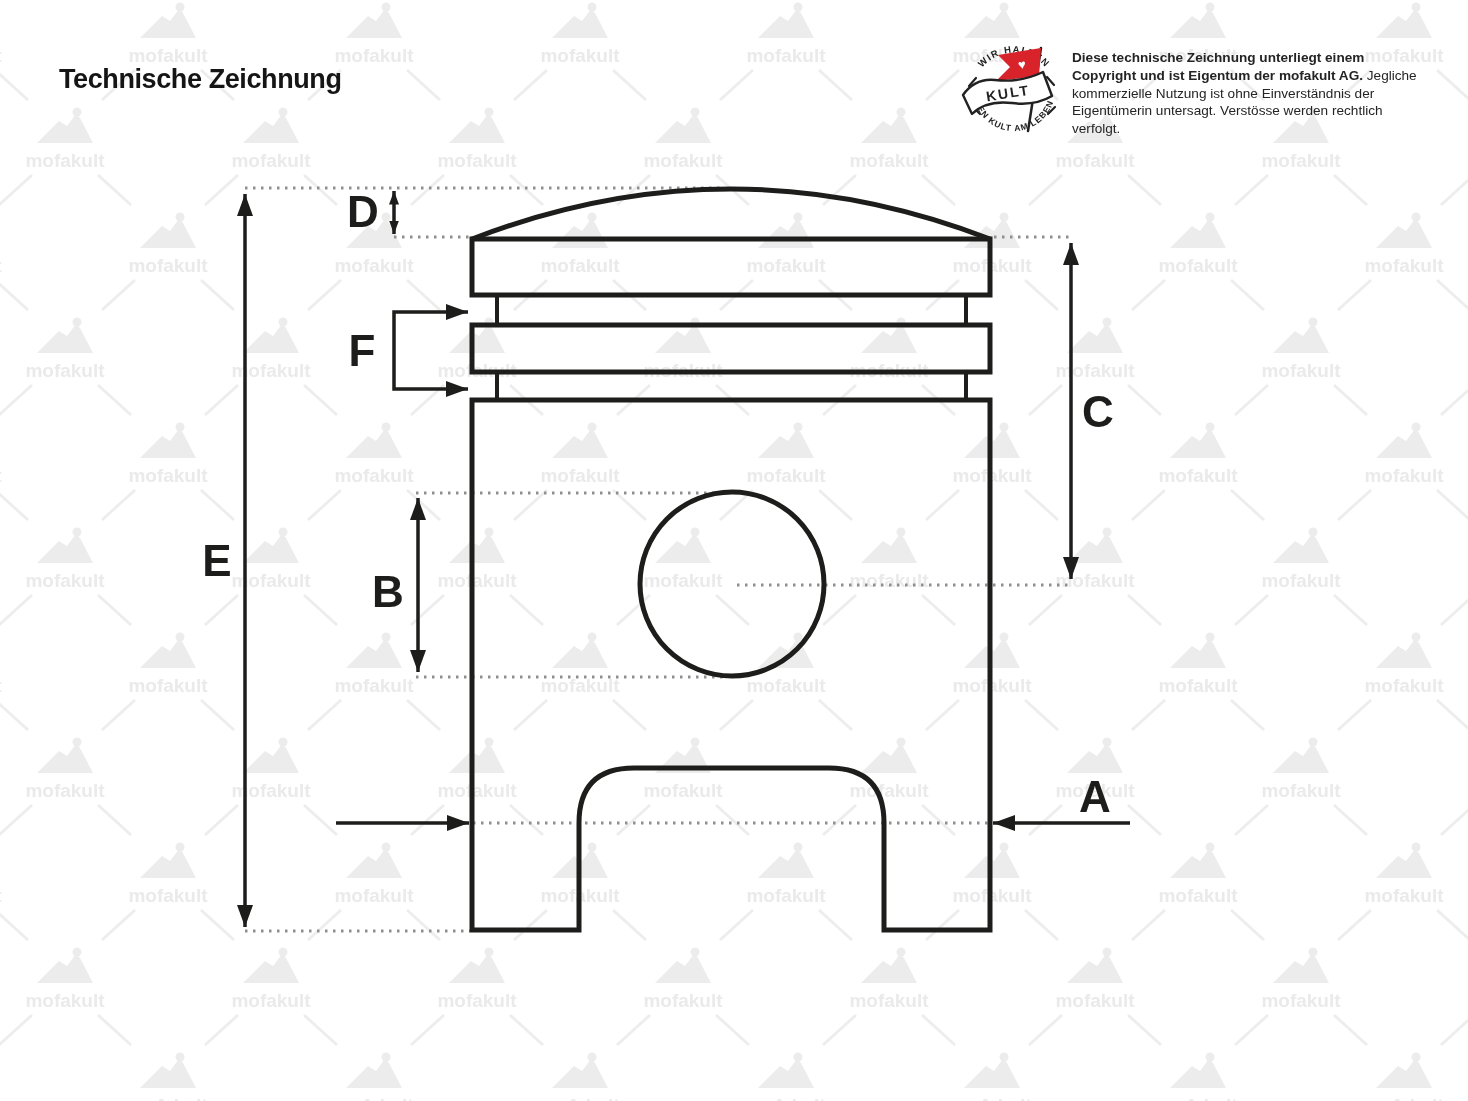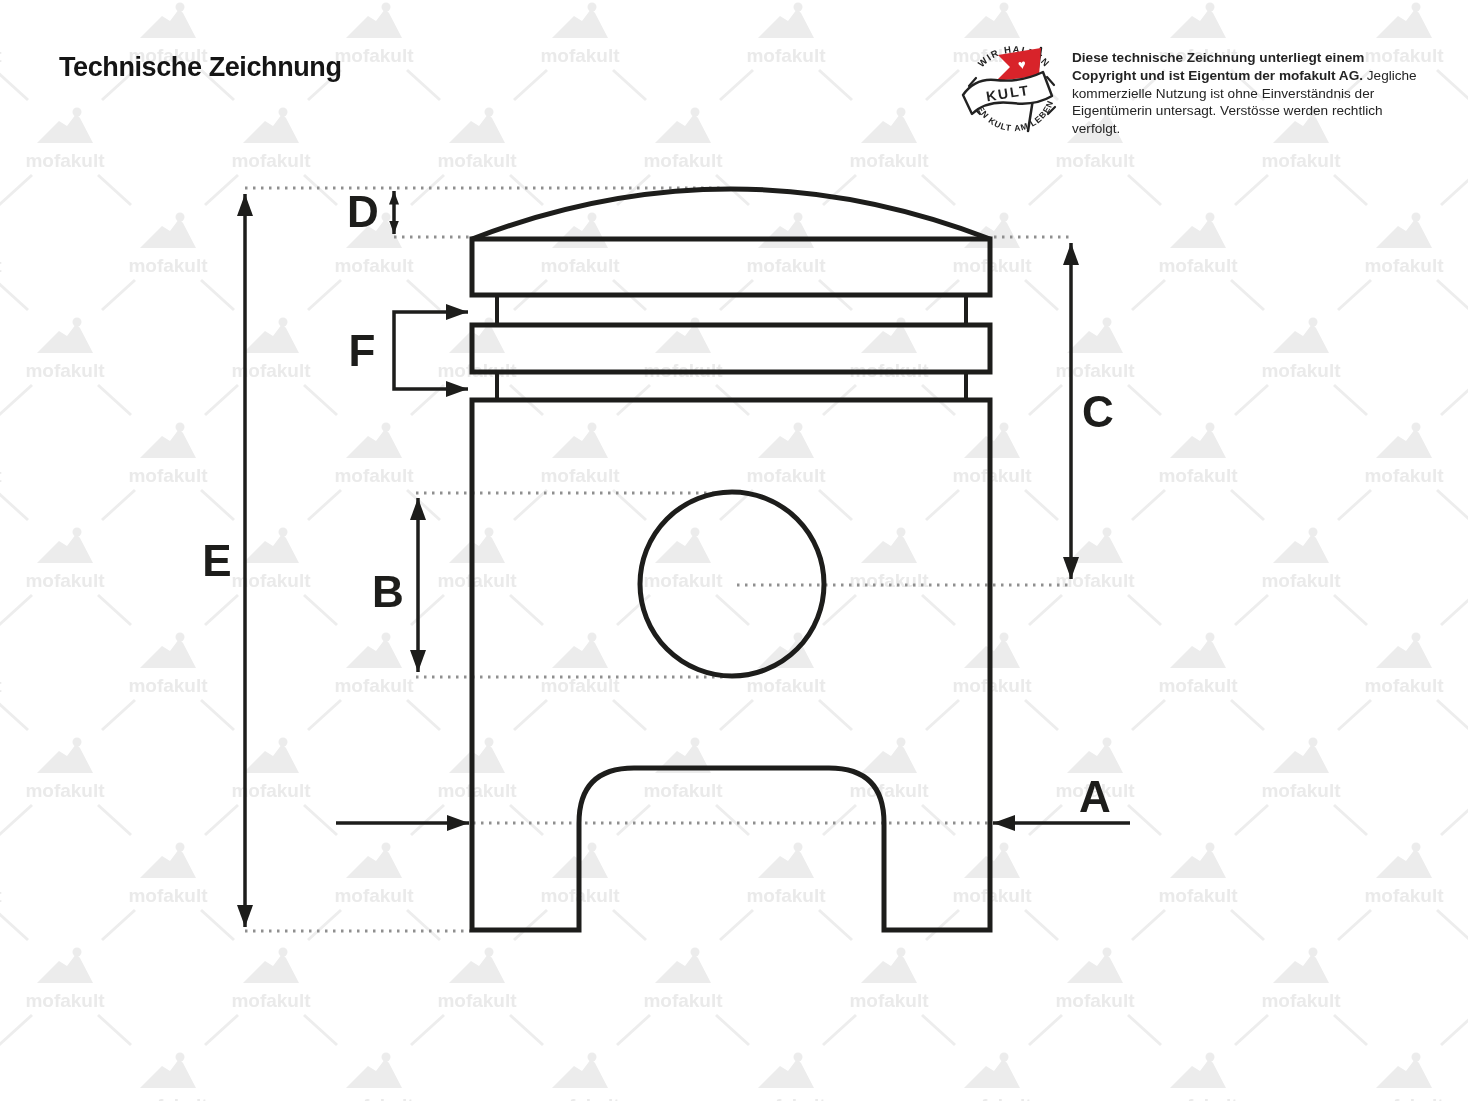--- a/index.html
+++ b/index.html
@@ -1,19 +1,19 @@
 <!DOCTYPE html>
 <html><head>
 <meta charset="utf-8">
 <style>
   html,body{margin:0;padding:0;background:#ffffff;}
   .canvas{position:relative;width:1468px;height:1101px;background:#ffffff;overflow:hidden;
           font-family:"Liberation Sans", sans-serif;}
   .layer{position:absolute;left:0;top:0;}
-  .page-title{position:absolute;left:59px;top:52px;font-size:27px;font-weight:700;
+  .page-title{position:absolute;left:59px;top:64px;font-size:27px;font-weight:700;
               letter-spacing:-0.4px;color:#151515;white-space:nowrap;}
   .copyright{position:absolute;left:1072px;top:49px;width:356px;font-size:13.6px;
              line-height:17.8px;color:#242424;}
   .copyright b{font-weight:700;text-align:right;}
   .dim-label{position:absolute;transform:translate(-50%,-50%);font-size:44px;font-weight:700;
              color:#1d1d1b;line-height:1;}
   svg text{font-family:"Liberation Sans", sans-serif;}
 </style>
 </head>
 <body>

